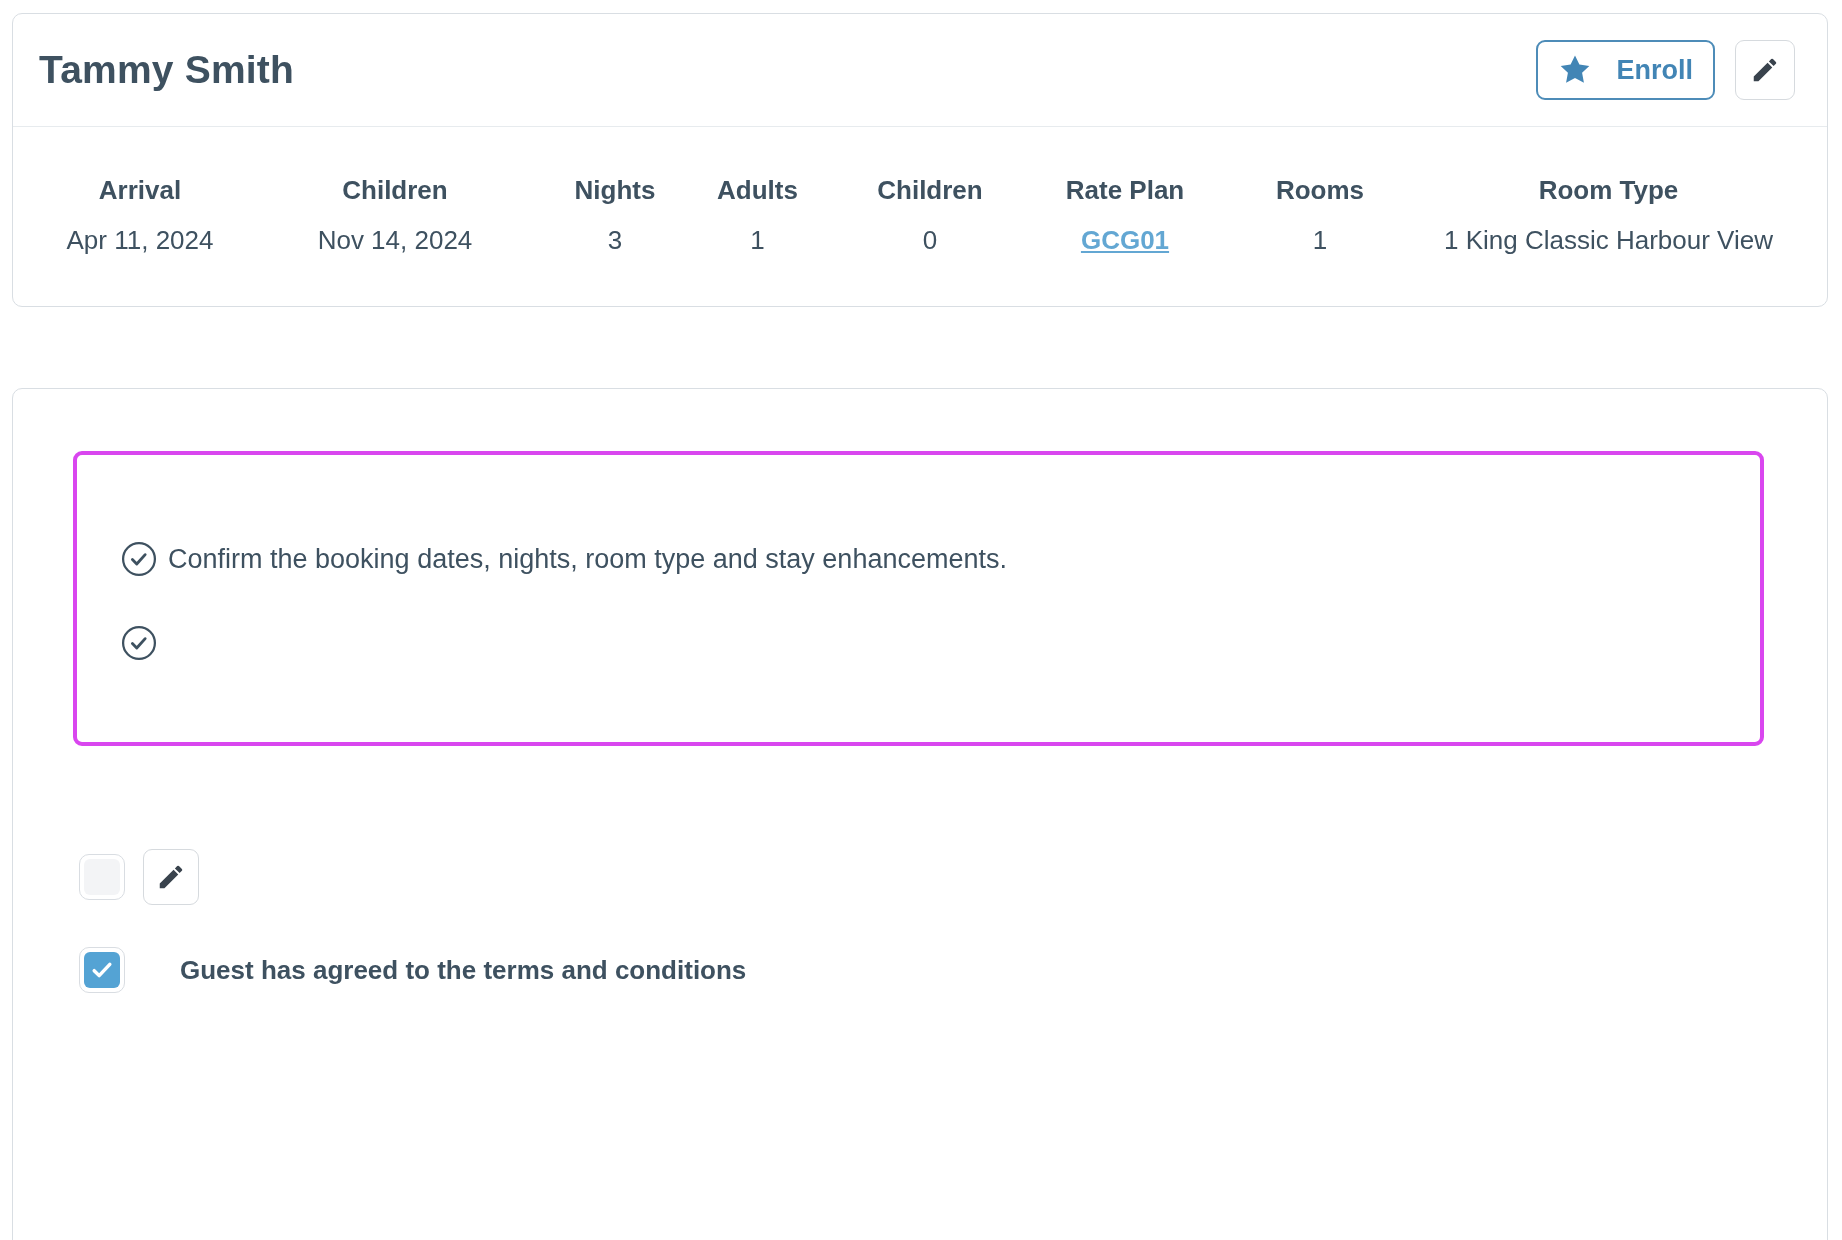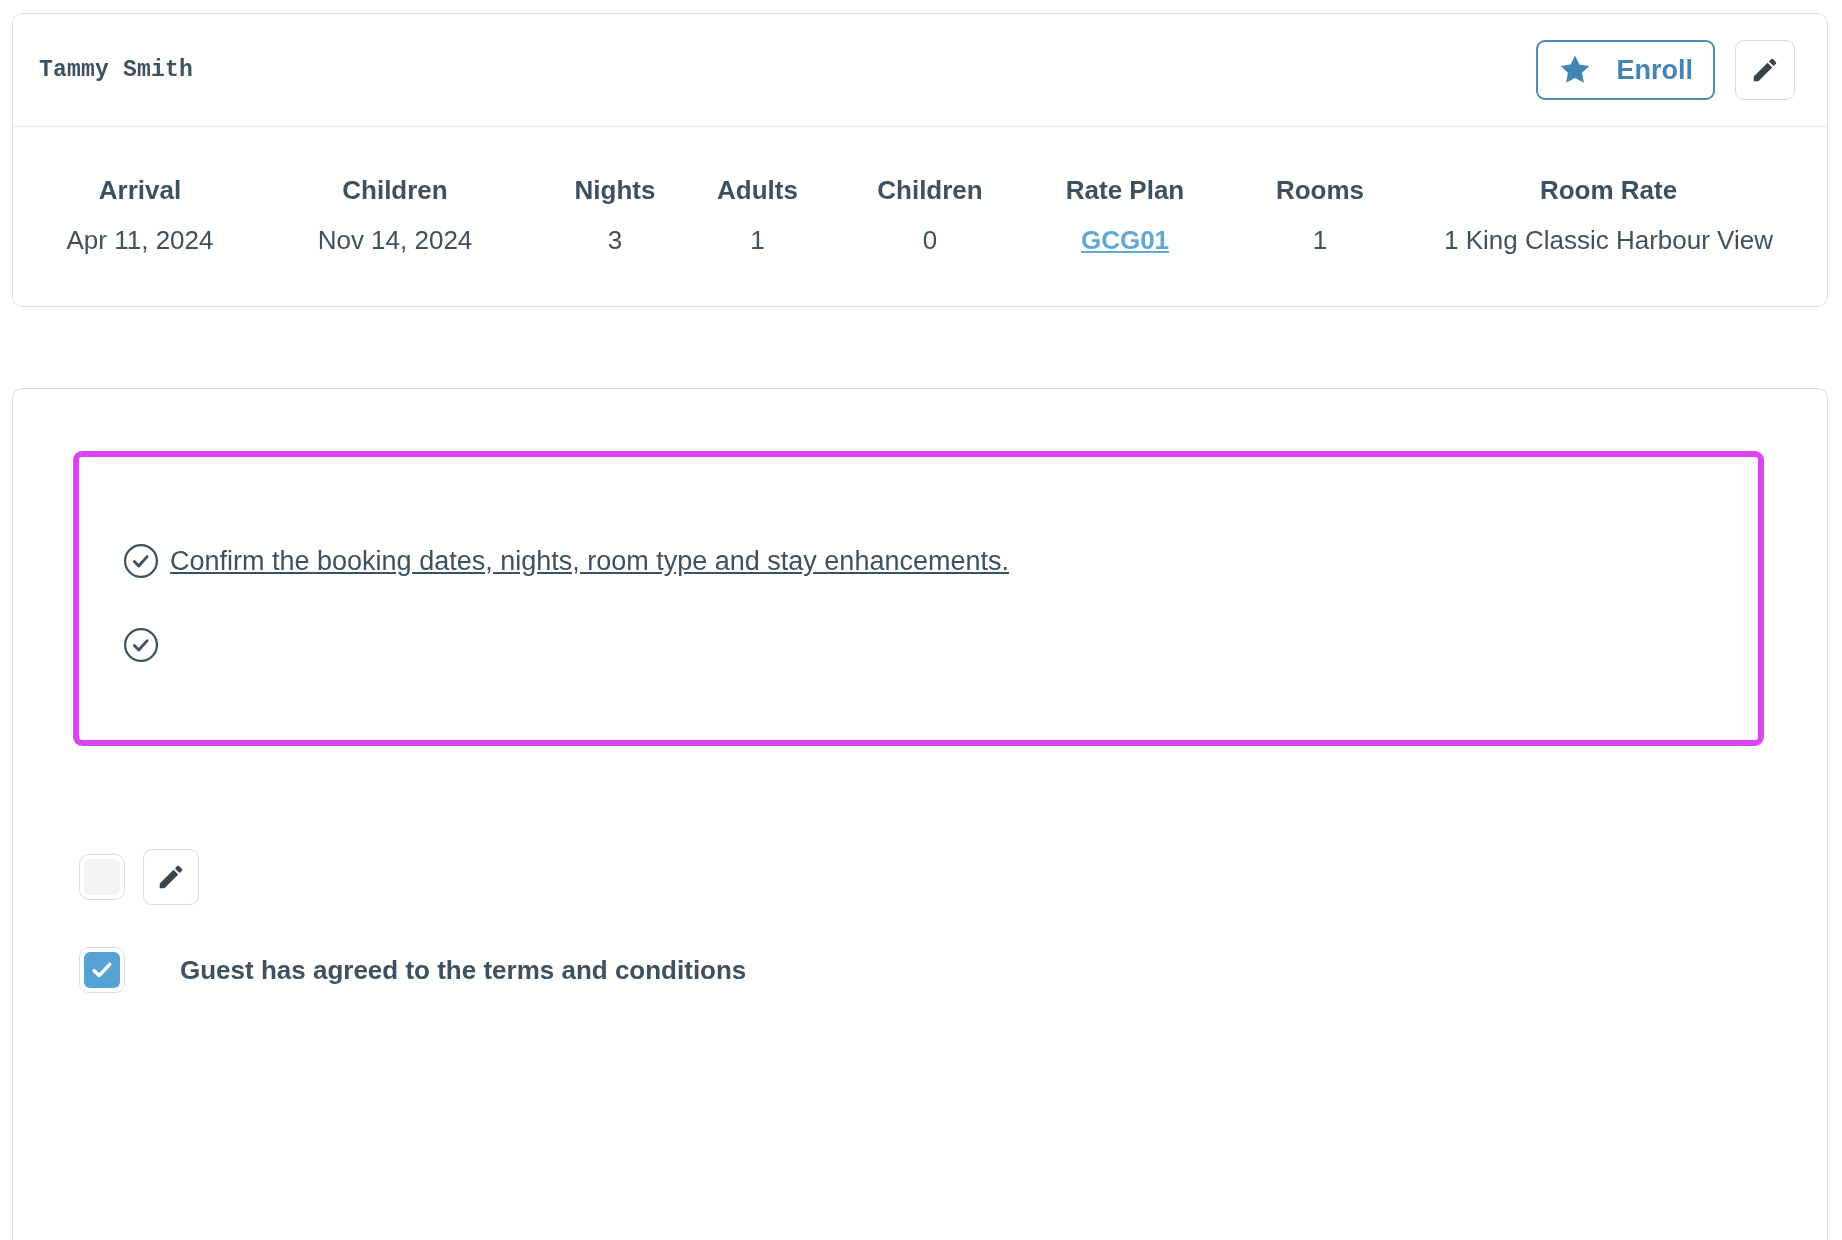--- a/index.html
+++ b/index.html
@@ -22,24 +22,23 @@
   .guest-card { top: 13px; height: 294px; }
   .guest-card-header {
     height: 113px;
     display: flex;
     align-items: center;
     justify-content: space-between;
     padding: 0 32px 0 26px;
     border-bottom: 1px solid #e7ebee;
   }
   .guest-name {
-    font-size: 23px;
+    font-size: 39px;
     font-weight: 700;
     letter-spacing: 0.2px;
-    font-family: Liberation Mono, monospace;
   }
   .header-actions { display: flex; align-items: center; gap: 20px; }
   .enroll-btn {
     display: inline-flex;
     align-items: center;
     gap: 24px;
     height: 60px;
     padding: 0 20px;
     background: #ffffff;
     border: 2px solid #4d8cb8;
@@ -78,24 +77,23 @@
     color: #63a7d3;
     font-weight: 700;
     text-decoration: underline;
     cursor: pointer;
   }
   
   .confirm-card { top: 388px; height: 880px; }
   .script-box {
     margin: 62px 63px 0 60px;
     height: 295px;
-    border: 6px solid #d946ef;
+    border: 4px solid #d946ef;
     border-radius: 9px;
     padding: 86px 40px 0 44px;
-    text-decoration: underline;
   }
   .script-item {
     display: flex;
     align-items: center;
     gap: 11px;
     font-size: 27px;
     color: #3e5160;
   }
   .script-item + .script-item { margin-top: 48px; }
   .check-circle { width: 36px; height: 36px; flex: 0 0 36px; color: #3e5160; }
@@ -172,21 +170,21 @@
 
   <div class="res-table">
     <div class="res-row res-head">
       <div class="res-cell col-arrival">Arrival</div>
       <div class="res-cell col-departure">Children</div>
       <div class="res-cell col-nights">Nights</div>
       <div class="res-cell col-adults">Adults</div>
       <div class="res-cell col-children">Children</div>
       <div class="res-cell col-rateplan">Rate Plan</div>
       <div class="res-cell col-rooms">Rooms</div>
-      <div class="res-cell col-roomtype">Room Rate</div>
+      <div class="res-cell col-roomtype">Room Type</div>
     </div>
     <div class="res-row res-values">
       <div class="res-cell col-arrival">Apr 11, 2024</div>
       <div class="res-cell col-departure">Nov 14, 2024</div>
       <div class="res-cell col-nights">3</div>
       <div class="res-cell col-adults">1</div>
       <div class="res-cell col-children">0</div>
       <div class="res-cell col-rateplan">
         <a class="rate-plan-link">GCG01</a>
       </div>

